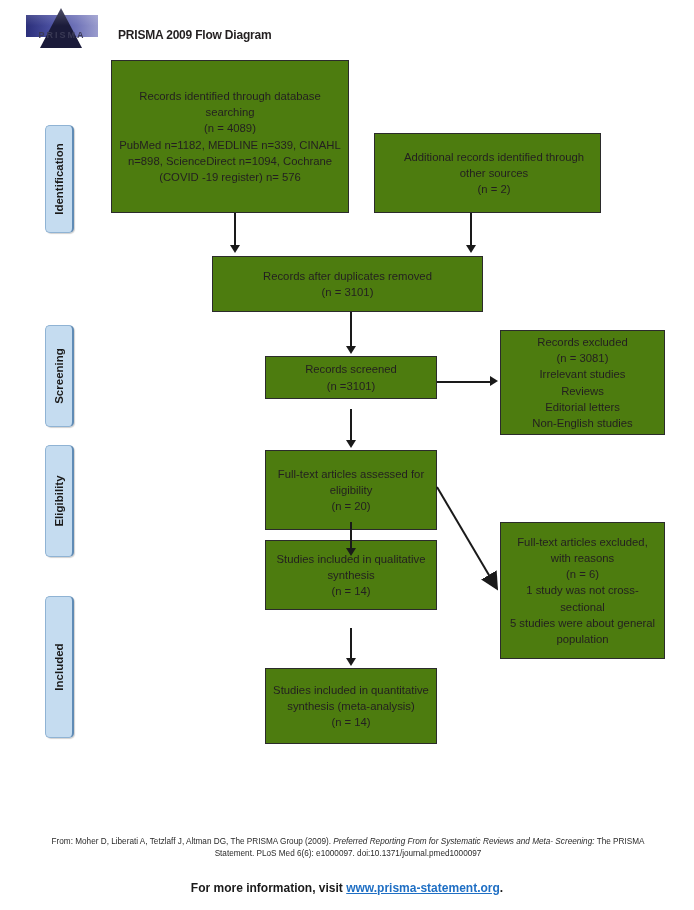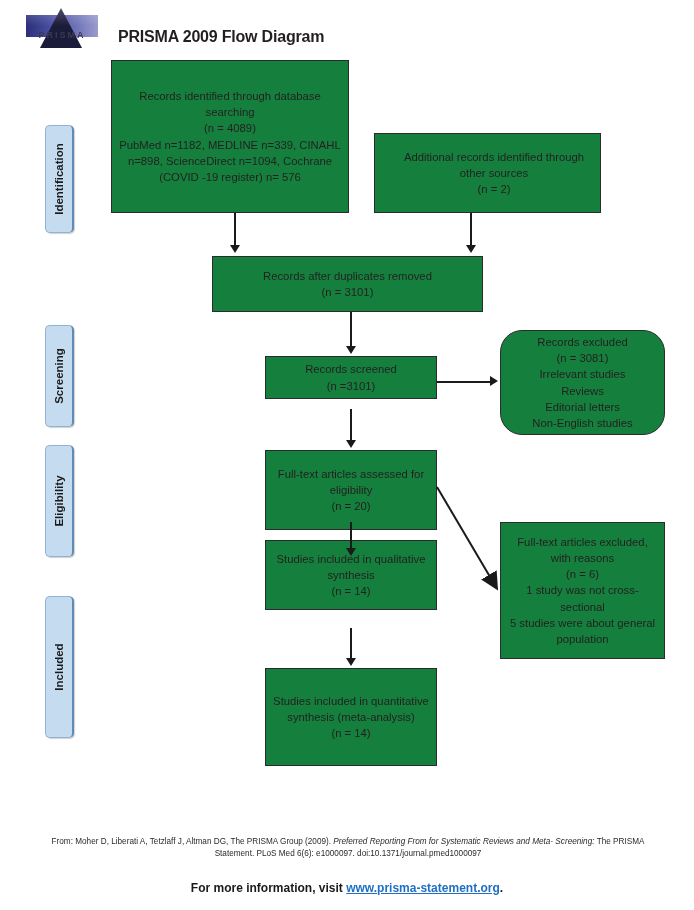--- a/index.html
+++ b/index.html
@@ -33,21 +33,21 @@
     color:#3a3a55;
   }
   .logo .shade{
     position:absolute;left:0;top:0;width:72px;height:44px;
     background:linear-gradient(180deg,rgba(255,255,255,.25),rgba(255,255,255,0) 45%);
   }
 
   
   .title{
     position:absolute;left:118px;top:28px;
-    font-size:16px;font-weight:bold;letter-spacing:-.2px;
+    font-size:12px;font-weight:bold;letter-spacing:-.2px;
     white-space:nowrap;
   }
 
   
   .tab{
     position:absolute;left:45px;width:26px;
     background:#c5dcf0;
     border:1px solid #8fb3d4;
     border-right:2px solid #5f8bb5;
     border-radius:5px;
@@ -59,21 +59,21 @@
     transform:translate(-50%,-50%) rotate(-90deg);
     transform-origin:center center;
     white-space:nowrap;
     font-size:11.5px;font-weight:bold;color:#1a1a1a;
   }
 
   
   .box{
     position:absolute;
     border:1px solid #2b2b2b;
-    background:#15803d;
+    background:#4d7c0f;
     box-sizing:border-box;
     display:flex;align-items:center;justify-content:center;
     text-align:center;
     font-size:11.3px;
     line-height:1.42;
     padding:4px 6px;
   }
   .box .inner{width:100%;}
 
   
@@ -140,37 +140,37 @@
   </div>
 
   <div class="box" style="left:212px;top:256px;width:271px;height:56px;">
     <div class="inner">Records after duplicates removed<br>(n = 3101)</div>
   </div>
 
   <div class="box" style="left:265px;top:356px;width:172px;height:43px;">
     <div class="inner">Records screened<br>(n =3101)</div>
   </div>
 
-  <div class="box" style="left:500px;top:330px;width:165px;height:105px;border-radius:22px;">
+  <div class="box" style="left:500px;top:330px;width:165px;height:105px;">
     <div class="inner">Records excluded<br>(n = 3081)<br>Irrelevant studies<br>Reviews<br>Editorial letters<br>Non-English studies</div>
   </div>
 
   <div class="box" style="left:265px;top:450px;width:172px;height:80px;">
     <div class="inner">Full-text articles assessed for eligibility<br>(n = 20)</div>
   </div>
 
   <div class="box" style="left:500px;top:522px;width:165px;height:137px;">
     <div class="inner">Full-text articles excluded, with reasons<br>(n = 6)<br>1 study was not cross-sectional<br>5 studies were about general population</div>
   </div>
 
   <div class="box" style="left:265px;top:540px;width:172px;height:70px;">
     <div class="inner">Studies included in qualitative synthesis<br>(n = 14)</div>
   </div>
 
-  <div class="box" style="left:265px;top:668px;width:172px;height:98px;">
+  <div class="box" style="left:265px;top:668px;width:172px;height:76px;">
     <div class="inner">Studies included in quantitative synthesis (meta-analysis)<br>(n = 14)</div>
   </div>
 
   <div class="ln vl" style="left:234px;top:213px;height:35px;"></div>
   <div class="arw-d" style="left:230px;top:245px;"></div>
 
   <div class="ln vl" style="left:470px;top:213px;height:35px;"></div>
   <div class="arw-d" style="left:466px;top:245px;"></div>
 
   <div class="ln vl" style="left:350px;top:312px;height:36px;"></div>

